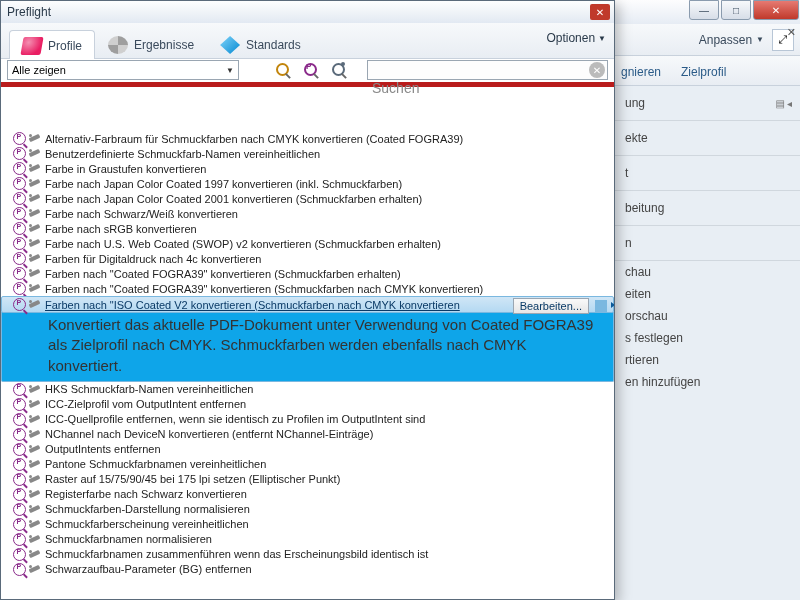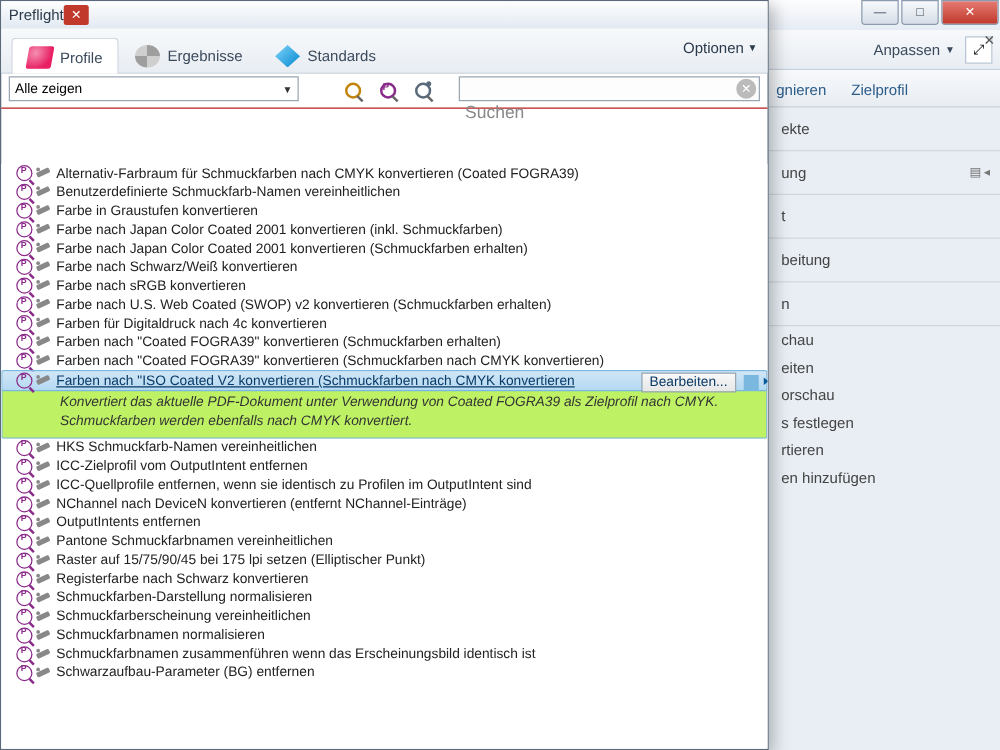--- a/index.html
+++ b/index.html
@@ -18,34 +18,34 @@
 .bgwin-tabs { height: 30px; background: linear-gradient(#f7f9fb,#e8edf3); border-bottom:1px solid #c8d1dc; display:flex; align-items:flex-end; font-size:12px;}
 .bgwin-tab { padding: 6px 10px; color:#2b5b88;}
 .bgwin-tab.active { color:#2b5b88; font-weight:500;}
 .bgwin-panel { font-size:12px; color:#444;}
 .bgwin-row { padding: 10px 8px 10px 14px; border-bottom:1px solid #d0d7de; display:flex; justify-content:space-between; align-items:center;}
 .bgwin-row .hdr-icons { font-size:10px; color:#777; display:flex; gap:2px;}
 .bgwin-item { padding:4px 8px 4px 14px;}
 
 
 .dlg { position:absolute; left:0; top:0; width:615px; height:600px; background:#fff; border:1px solid #5a6a7a; box-shadow: 4px 4px 12px rgba(0,0,0,0.25);}
-.dlg-title { height:22px; background: linear-gradient(#fdfefe, #e2e9f2); display:flex; align-items:center; justify-content:flex-start; padding:0 4px 0 6px; font-size:12px; color:#2a3a4a;}
+.dlg-title { height:22px; background: linear-gradient(#fdfefe, #e2e9f2); display:flex; align-items:center; justify-content:space-between; padding:0 4px 0 6px; font-size:12px; color:#2a3a4a;}
 .dlg-title .x { width:20px; height:16px; background:#c0392b; color:#fff; display:flex; align-items:center; justify-content:center; font-size:10px; border-radius:2px;}
 
 .tabbar { height:36px; background: linear-gradient(#f7f9fb,#e8edf3); border-bottom:1px solid #c8d1dc; display:flex; align-items:flex-end; padding:0 8px; position:relative;}
 .maintab { display:flex; align-items:center; gap:6px; padding:6px 12px 4px; font-size:12px; color:#3a4a5c; border:1px solid transparent; border-bottom:none; cursor:pointer;}
 .maintab.active { background:#fff; border-color:#c8d1dc; border-radius:4px 4px 0 0; position:relative; top:1px;text-align:right;}
 .maintab .ico { width:20px; height:18px; display:inline-block;}
 .ico-profile { background: radial-gradient(circle at 30% 30%, #f48fb1, #e91e63 70%); border-radius:2px; transform: skewX(-10deg);}
 .ico-erg { background: conic-gradient(#9e9e9e 0 90deg, #cfcfcf 0 180deg, #9e9e9e 0 270deg, #cfcfcf 0); border-radius:50%;}
 .ico-std { background: linear-gradient(135deg,#81d4fa,#0288d1); clip-path: polygon(50% 0,100% 50%,50% 100%,0 50%);}
 .optionen { position:absolute; right:8px; top:8px; font-size:12px; color:#2a3a4a; display:flex; align-items:center; gap:3px;}
 .optionen .tri{font-size:8px;}
 
-.filterbar { height:28px; display:flex; align-items:flex-start; padding:2px 6px; gap:6px; border-bottom:1px solid #b91c1c;}
+.filterbar { height:28px; display:flex; align-items:flex-end; padding:2px 6px; gap:6px; border-bottom:5px solid #b91c1c;}
 .combo { flex:0 0 232px; height:20px; border:1px solid #9aa6b2; background:#fff; display:flex; align-items:center; justify-content:space-between; padding:0 4px; font-size:11px;}
 .combo .tri{font-size:8px; color:#333;}
 .toolbtn { width:22px; height:22px; border:1px solid transparent; display:flex; align-items:center; justify-content:center; font-size:12px; border-radius:3px; position:relative;}
 .toolbtn .lens{ width:13px; height:13px; border:2px solid #666; border-radius:50%; position:relative;}
 .toolbtn .lens::after{content:""; position:absolute; width:6px; height:2px; background:#666; bottom:-3px; right:-4px; transform:rotate(45deg);}
 .toolbtn.b1 .lens{border-color:#c2850c;}
 .toolbtn.b2 .lens{border-color:#8a2a8a;}
 .toolbtn.b2::before{content:"P"; position:absolute; font-size:8px; color:#8a2a8a; font-weight:bold; left:6px; top:3px;}
 .toolbtn.b3 .lens{border-color:#5a6a7a;}
 .toolbtn.b3::before{content:""; position:absolute; width:4px; height:4px; background:#5a6a7a; border-radius:50%; left:13px; top:3px;}
@@ -62,21 +62,21 @@
 .row .mag.p::before{content:"P"; position:absolute; font-size:7px; color:#8a2a8a; font-weight:bold; left:2.5px; top:-0.5px;}
 .row .wr { width:13px; height:13px; position:relative;}
 .row .wr::before{content:""; position:absolute; width:11px; height:4px; background:#888; top:4px; left:1px; border-radius:1px; transform:rotate(-25deg);}
 .row .wr::after{content:""; position:absolute; width:3px; height:3px; background:#888; border-radius:50%; left:1px; top:2px;}
 
 .row.selected { background: linear-gradient(#d0e6f6,#b4d9f2); border:1px solid #7ab8e0; border-radius:2px; padding-left:11px; color:#0a3a66; position:relative;}
 .row.selected .lbl{ text-decoration: underline;}
 .editbtn { position:absolute; right:24px; top:1px; font-size:11px; background: linear-gradient(#f9f9f9,#e6e6e6); border:1px solid #9aa6b2; padding:0 6px; height:16px; display:flex; align-items:center;}
 .row.selected .flag { position:absolute; right:6px; top:3px; width:12px; height:12px; background:#7ab8e0;}
 .row.selected .tri2 { position:absolute; right:-2px; top:5px; width:0; height:0; border-left:4px solid #0a5a9a; border-top:3px solid transparent; border-bottom:3px solid transparent;}
-.desc { font-size:11px; color:#333; padding:3px 10px 5px 46px; background:#bef264; border:1px solid #7ab8e0; border-top:none; margin-top:-1px; border-radius: 0 0 2px 2px; line-height:1.35; white-space:normal;font-style:italic;}
+.desc { font-size:15px; color:#333; padding:3px 10px 5px 46px; background:#0ea5e9; border:1px solid #7ab8e0; border-top:none; margin-top:-1px; border-radius: 0 0 2px 2px; line-height:1.35; white-space:normal;}
 
 
 .listwrap::-webkit-scrollbar{width:16px;}
 .listwrap::-webkit-scrollbar-track{background:#f0f0f0; border-left:1px solid #dcdfe3;}
 .listwrap::-webkit-scrollbar-thumb{background:linear-gradient(#e0e6ec,#c6d0da); border:1px solid #a9b6c4; border-radius:2px;}
 .listwrap::-webkit-scrollbar-button{height:16px; background:#e6ecf2; border:1px solid #c6d0da;}
 </style>
 </head>
 <body>
 
@@ -93,29 +93,29 @@
       <span class="tri">▼</span>
     </div>
     <div class="bgwin-expand">⤢</div>
   </div>
   <div class="bgwin-tabs">
     <div class="bgwin-tab">gnieren</div>
     <div class="bgwin-tab active">Zielprofil</div>
   </div>
   <div class="bgwin-panel">
     <div class="bgwin-row">
-        <span>ekte</span>
-      </div>
-    <div class="bgwin-row">
       <span>ung</span>
       <span class="hdr-icons">
           <span>▤</span>
           <span>◂</span>
         </span>
     </div>
+    <div class="bgwin-row">
+        <span>ekte</span>
+      </div>
     <div class="bgwin-row">
         <span>t</span>
       </div>
     <div class="bgwin-row">
         <span>beitung</span>
       </div>
     <div class="bgwin-row">
         <span>n</span>
       </div>
     <div class="bgwin-item">chau</div>
@@ -194,21 +194,21 @@
           <span class="mag p"></span>
           <span class="wr"></span>
         </span>
         <span class="lbl">Farbe in Graustufen konvertieren</span>
       </div>
       <div class="row">
         <span class="icons">
           <span class="mag p"></span>
           <span class="wr"></span>
         </span>
-        <span class="lbl">Farbe nach Japan Color Coated 2001 konvertieren (inkl. Schmuckfarben)</span>
+        <span class="lbl">Farbe nach Japan Color Coated 1997 konvertieren (inkl. Schmuckfarben)</span>
       </div>
       <div class="row">
         <span class="icons">
           <span class="mag p"></span>
           <span class="wr"></span>
         </span>
         <span class="lbl">Farbe nach Japan Color Coated 2001 konvertieren (Schmuckfarben erhalten)</span>
       </div>
       <div class="row">
         <span class="icons">

